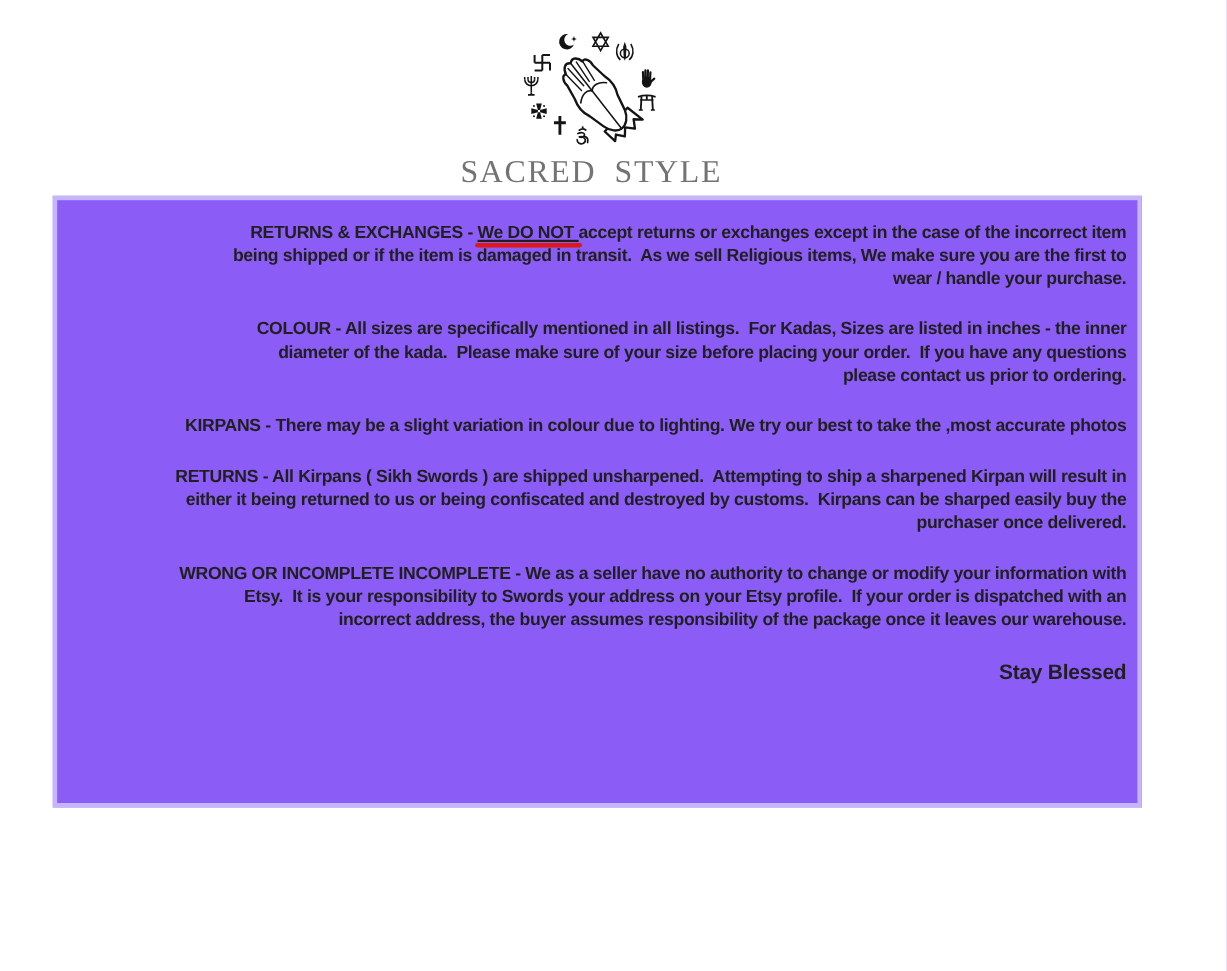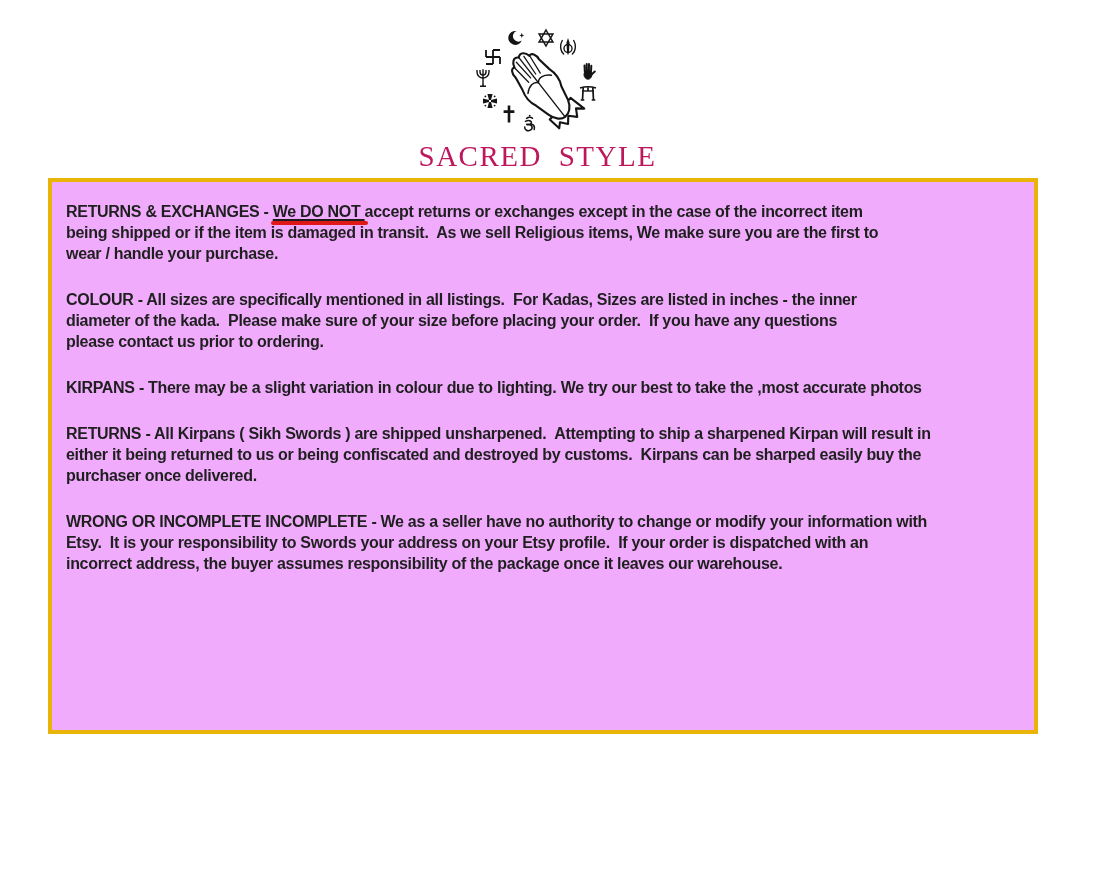--- a/index.html
+++ b/index.html
@@ -2,25 +2,25 @@
 <html><head>
 <meta charset="utf-8">
 <style>
   html,body{margin:0;padding:0;background:#ffffff;}
   .page{position:relative;width:1115px;height:883px;background:#ffffff;overflow:hidden;
         font-family:"Liberation Sans",sans-serif;}
   
   .logo-wrap{position:absolute;left:390px;top:22px;width:295px;text-align:center;}
   .logo-wrap svg{display:block;margin:0 auto;}
   .brand{font-family:"Liberation Serif",serif;font-size:29px;line-height:30px;
-         letter-spacing:1.5px;word-spacing:8px;color:#be185d;white-space:nowrap;margin-top:1px;}
+         letter-spacing:1.5px;word-spacing:8px;color:#737373;white-space:nowrap;margin-top:1px;}
   
   .policy{position:absolute;left:48px;top:178px;width:990px;height:556px;
-          box-sizing:border-box;border:4px solid #eab308;background:#f0abfc;
-          padding:19px 10px 8px 14px;color:#1f1f1f;}
+          box-sizing:border-box;border:4px solid #c4b5fd;background:#8b5cf6;
+          padding:19px 10px 8px 14px;color:#1f1f1f;text-align:right;}
   .policy p{margin:0 0 25px 0;font-size:16px;line-height:21px;font-weight:bold;
             letter-spacing:-0.3px;white-space:pre-wrap;}
   .hl{position:relative;text-decoration:underline;text-decoration-thickness:1.5px;text-underline-offset:2px;}
   .hl::after{content:"";position:absolute;left:-2px;right:-3px;bottom:-5px;height:4px;
              background:#e01717;border-radius:2px;}
   .hl:empty::after{content:none;}
   .policy p.signoff{font-size:19px;line-height:26px;margin:0;letter-spacing:-0.2px;}
 </style>
 </head>
 <body>
@@ -97,15 +97,16 @@
     <p><span>COLOUR</span><span> - </span><span class="hl"></span><span>All sizes are specifically mentioned in all listings.  For Kadas, Sizes are listed in inches - the inner
 diameter of the kada.  Please make sure of your size before placing your order.  If you have any questions
 please contact us prior to ordering.</span></p>
     <p><span>KIRPANS</span><span> - </span><span class="hl"></span><span>There may be a slight variation in colour due to lighting. We try our best to take the ,most accurate photos</span></p>
     <p><span>RETURNS</span><span> - </span><span class="hl"></span><span>All Kirpans ( Sikh Swords ) are shipped unsharpened.  Attempting to ship a sharpened Kirpan will result in
 either it being returned to us or being confiscated and destroyed by customs.  Kirpans can be sharped easily buy the
 purchaser once delivered.</span></p>
     <p><span>WRONG OR INCOMPLETE INCOMPLETE</span><span> - </span><span class="hl"></span><span>We as a seller have no authority to change or modify your information with
 Etsy.  It is your responsibility to Swords your address on your Etsy profile.  If your order is dispatched with an
 incorrect address, the buyer assumes responsibility of the package once it leaves our warehouse.</span></p>
+    <p class="signoff">Stay Blessed</p>
   </div>
 
 </div>
 
 </body></html>

